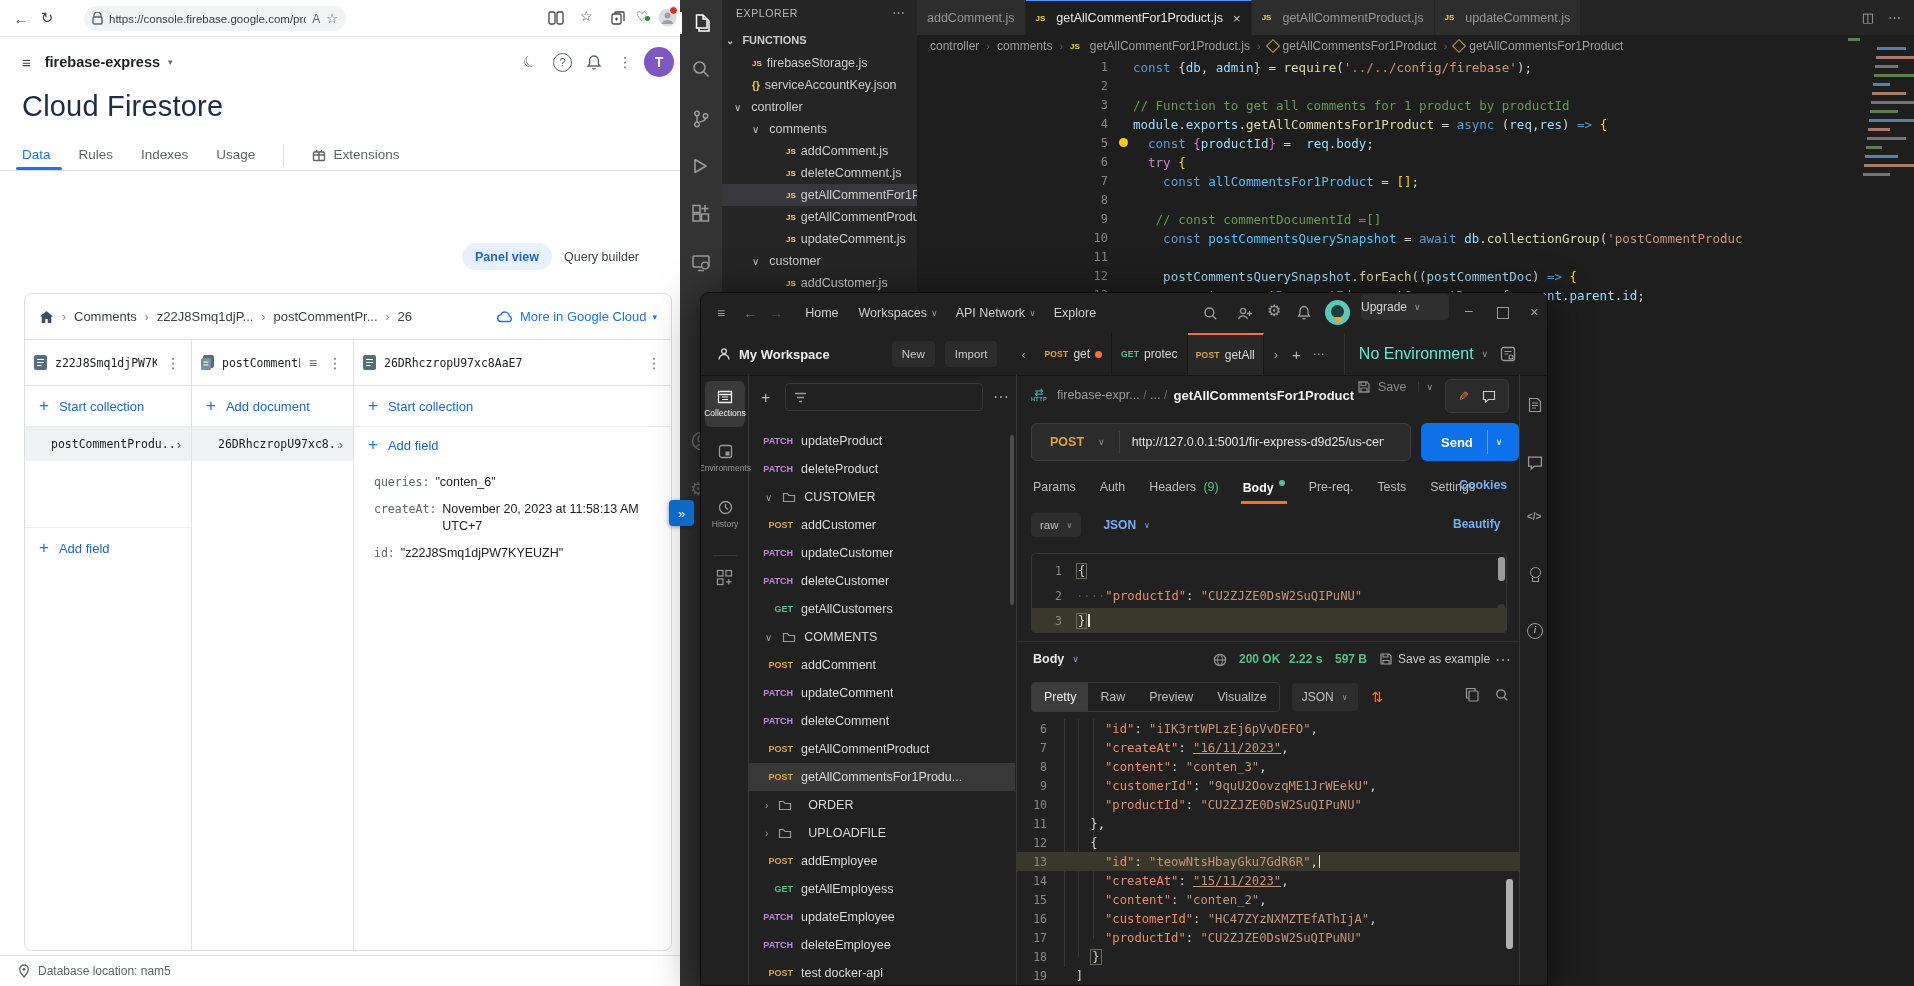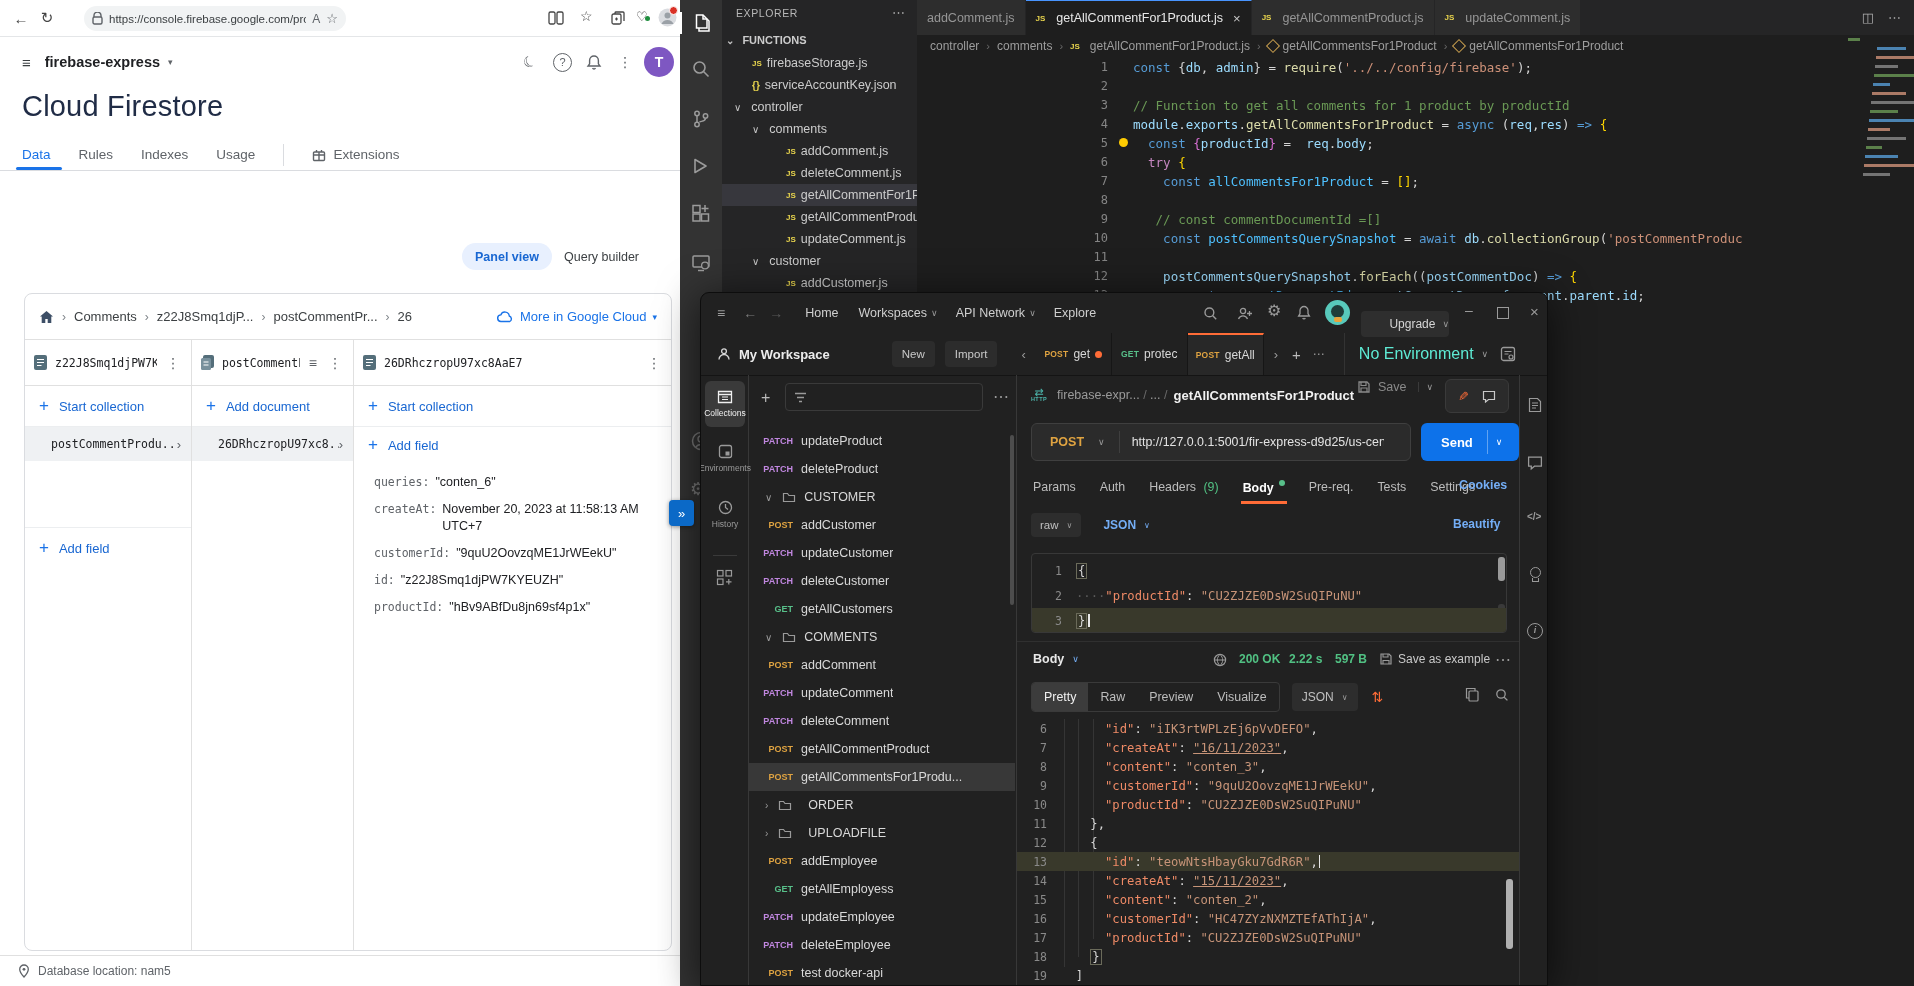--- a/index.html
+++ b/index.html
@@ -284,30 +284,22 @@
         <div id="fs-fields" style="padding-top:6px">
             <div class="frow">
               <span class="fkey">queries:</span>
               <span class="fval">"conten_6"</span>
             </div>
             <div class="frow">
               <span class="fkey">createAt:</span>
               <span class="fval">November 20, 2023 at 11:58:13 AM UTC+7</span>
             </div>
             <div class="frow">
-              <span class="fkey">customerId:</span>
-              <span class="fval">"9quU2OovzqME1JrWEekU"</span>
-            </div>
-            <div class="frow">
               <span class="fkey">id:</span>
               <span class="fval">"z22J8Smq1djPW7KYEUZH"</span>
-            </div>
-            <div class="frow">
-              <span class="fkey">productId:</span>
-              <span class="fval">"hBv9ABfDu8jn69sf4p1x"</span>
             </div>
           </div>
       </div>
     </div>
 
     <div id="bstatus">
       <svg width="12" height="14" viewBox="0 0 12 14">
           <path d="M6 1a4.3 4.3 0 0 0-4.3 4.3C1.7 8.5 6 13 6 13s4.3-4.5 4.3-7.7A4.3 4.3 0 0 0 6 1z" fill="none" stroke="#5f6368" stroke-width="1.3"></path>
           <circle cx="6" cy="5.3" r="1.4" fill="#5f6368"></circle>
         </svg>
@@ -538,21 +530,21 @@
         </svg>
       <span class="abs pmico" style="left:566px;top:8px;font-size:16px">⚙</span>
       <svg class="abs" style="left:596px;top:12px" width="14" height="16" viewBox="0 0 14 16">
           <path d="M7 1.5a4 4 0 0 0-4 4v3.2L1.6 11h10.8L11 8.7V5.5a4 4 0 0 0-4-4z" fill="none" stroke="#9a9a9a" stroke-width="1.3"></path>
           <path d="M5.7 13a1.4 1.4 0 0 0 2.6 0" fill="none" stroke="#9a9a9a" stroke-width="1.3"></path>
         </svg>
       <div class="abs" style="left:624px;top:7px;width:25px;height:25px;border-radius:50%;background:#58c9bb">
           <div style="position:absolute;left:6px;top:5px;width:13px;height:13px;border-radius:50%;background:#1f3d3a"></div>
           <div style="position:absolute;left:9px;top:17px;width:8px;height:5px;border-radius:2px;background:#e8a33d"></div>
         </div>
-      <div class="abs flex" style="left:660px;top:18px;width:88px;height:26px;background:#2e2e2e;border-radius:4px;justify-content:flex-end;gap:7px;cursor:pointer">
+      <div class="abs flex" style="left:660px;top:1px;width:88px;height:26px;background:#2e2e2e;border-radius:4px;justify-content:flex-start;gap:7px;cursor:pointer">
           <span style="font-size:12px;color:#d6d6d6">Upgrade</span>
           <span class="chev" style="font-size:9px">∨</span>
         </div>
       <span class="abs pmico" style="left:764px;top:9px;font-size:14px">–</span>
       <span class="abs" style="left:796px;top:14px;width:10px;height:10px;border:1.3px solid #9a9a9a;cursor:pointer"></span>
       <span class="abs pmico" style="left:829px;top:10px;font-size:15px">×</span>
     </div>
 
     <div id="pmws">
       <svg style="margin-left:16px" width="14" height="14" viewBox="0 0 14 14">

